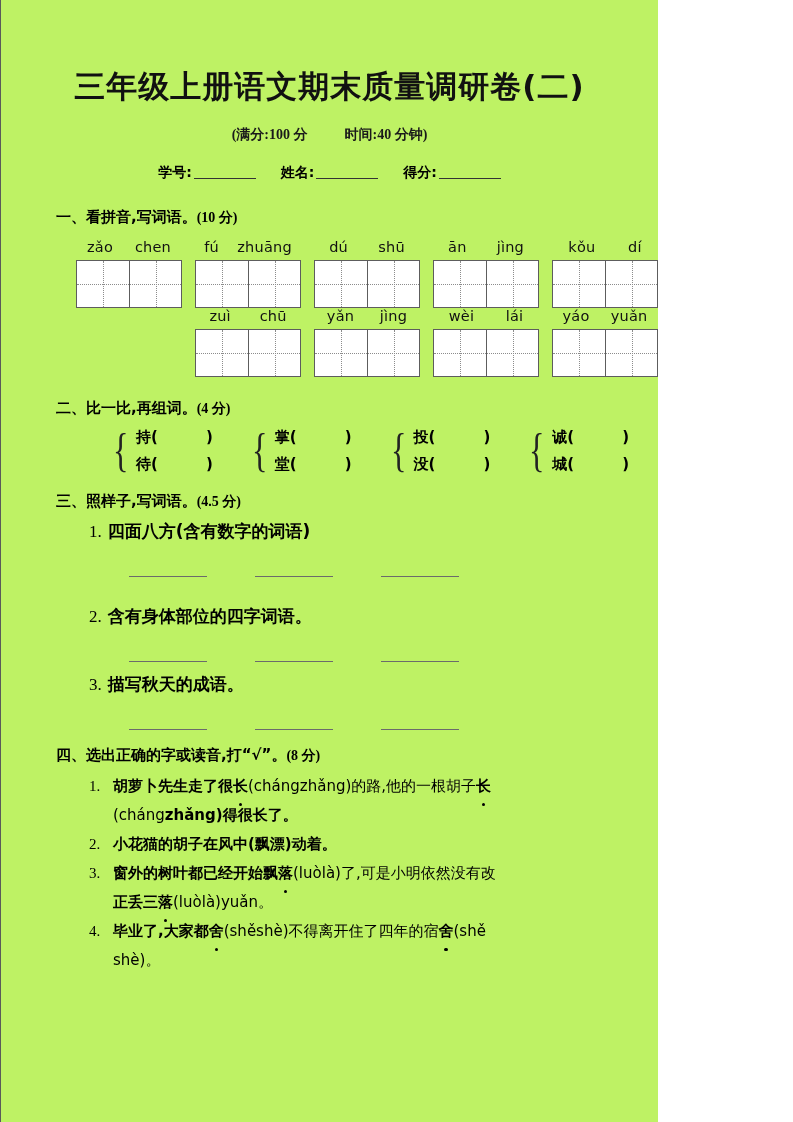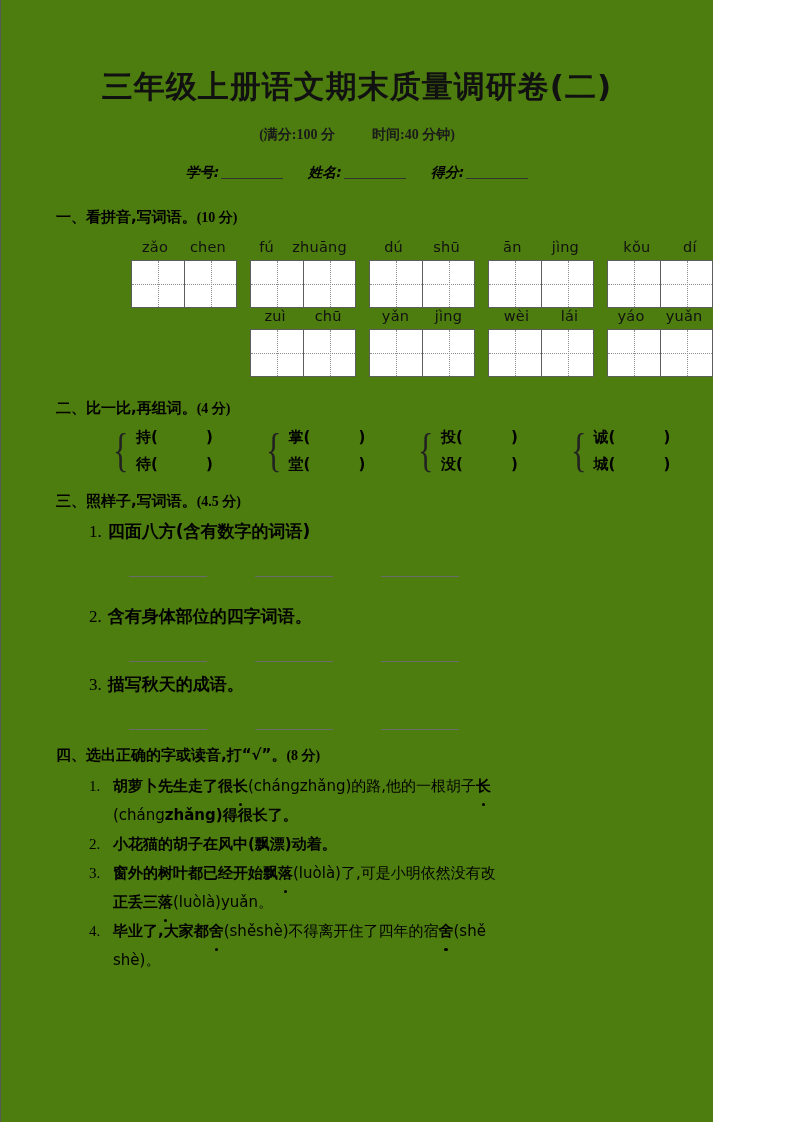--- a/index.html
+++ b/index.html
@@ -6,23 +6,23 @@
     margin: 0;
     padding: 0;
     background: #ffffff;
   }
   body {
     font-family: "Liberation Serif", "DejaVu Serif", serif;
     color: #000000;
   }
   #page {
     position: relative;
-    width: 713px;
+    width: 658px;
     height: 1122px;
-    background: #4d7c0f;
+    background: #bef264;
     overflow: hidden;
     box-sizing: border-box;
     border-left: 1.5px solid #5a5a5a;
   }
 
   
   .paper-title {
     text-align: center;
     font-family: "DejaVu Sans", "Liberation Sans", sans-serif;
     font-weight: bold;
@@ -42,21 +42,21 @@
   }
   .paper-subtitle .gap { display:inline-block; width: 30px; }
 
   .info-row {
     text-align: center;
     margin-top: 20px;
     font-family: "DejaVu Sans", "Liberation Sans", sans-serif;
     font-weight: bold;
     font-size: 14px;
   }
-  .info-item { display: inline-block; margin: 0 10px; font-style: italic; }
+  .info-item { display: inline-block; margin: 0 10px; }
   .info-blank {
     display: inline-block;
     width: 62px;
     border-bottom: 1.6px solid #333;
     margin-left: 2px;
     vertical-align: -2px;
     height: 14px;
   }
 
   

